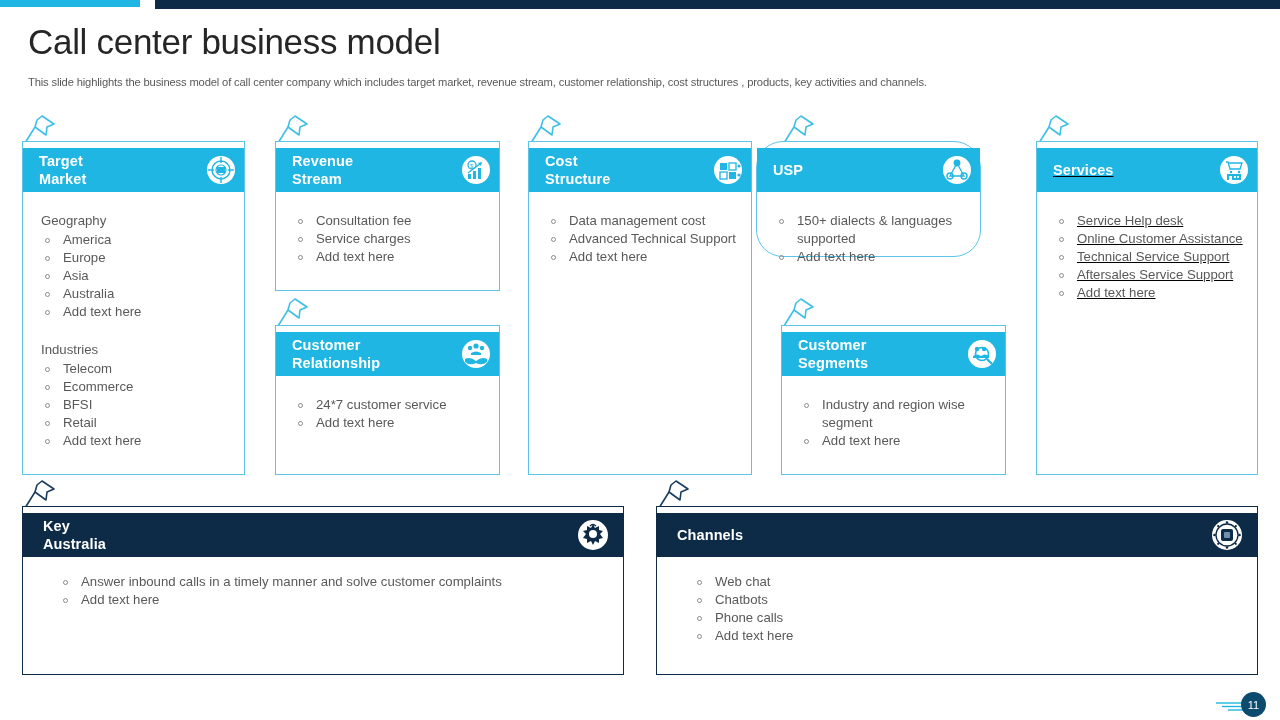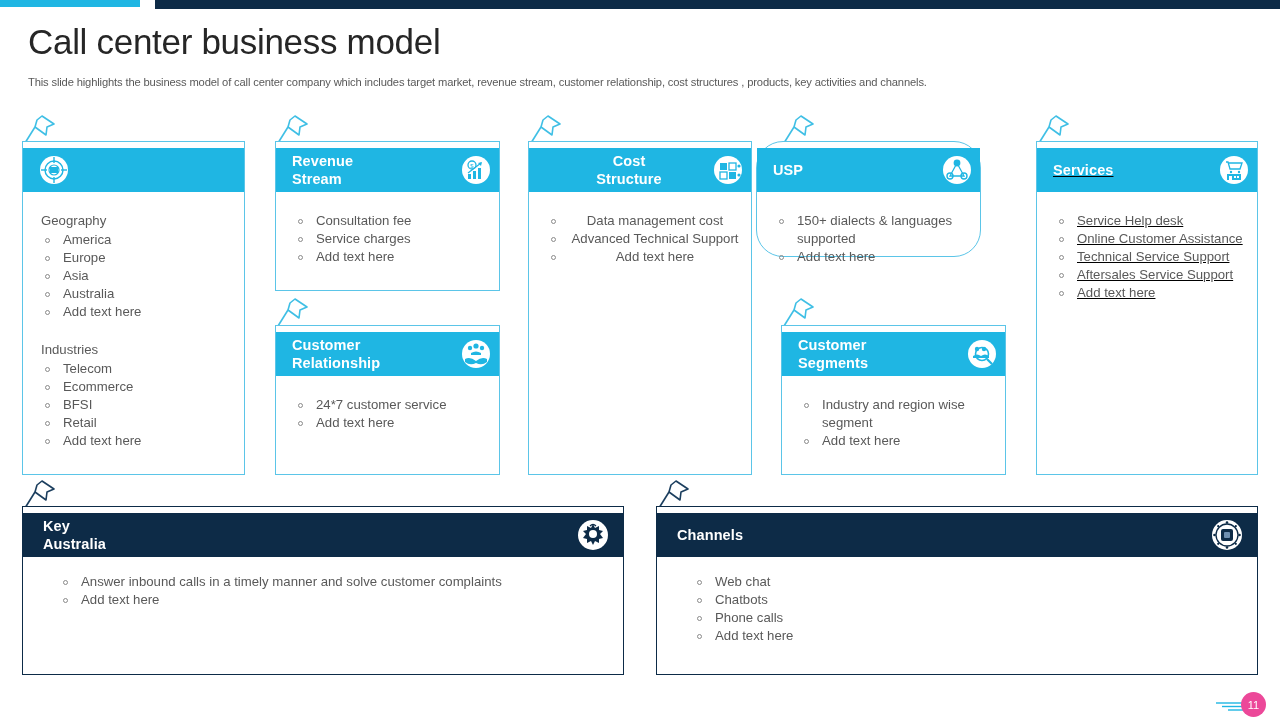--- a/index.html
+++ b/index.html
@@ -160,21 +160,21 @@
   }
   .page-badge-wrap {
     position: absolute;
     right: 14px; top: 692px;
     width: 62px; height: 26px;
   }
   .badge-circle {
     position: absolute; right: 0; top: 0;
     width: 25px; height: 25px;
     border-radius: 50%;
-    background: #ec4899;
+    background: #0c4a6e;
     color: #ffffff;
     font-size: 11px;
     display: flex; align-items: center; justify-content: center;
   }
   .badge-lines {
     position: absolute; right: 16px; top: 8px;
   }
 </style>
 </head>
 <body>
@@ -237,20 +237,24 @@
     </svg>
   <svg class="pin" style="left:656px; top:477px;" viewBox="0 0 36 34">
       <g fill="none" stroke="#1b3e5e" stroke-width="1.6" stroke-linejoin="round">
         <path d="M20 4 L32 12 L25 15 L24 23 L13 15 L15 8 Z"></path>
         <path d="M13 15 L3 31"></path>
       </g>
     </svg>
 
   <div class="card" style="left:22px; top:141px; width:223px; height:334px;">
     <div class="hdr">
+      <div class="hdr-text">
+        <div>Target</div>
+        <div>Market</div>
+      </div>
       <svg class="hdr-icon" viewBox="0 0 30 30">
         <circle cx="15" cy="15" r="14" fill="#ffffff"></circle>
         <circle cx="15" cy="15" r="9" fill="none" stroke="#1fb6e3" stroke-width="1.4"></circle>
         <circle cx="15" cy="15" r="5" fill="none" stroke="#1fb6e3" stroke-width="1.2"></circle>
         <rect x="11" y="12" width="8" height="6" fill="#1fb6e3"></rect>
         <line x1="15" y1="2" x2="15" y2="8" stroke="#1fb6e3" stroke-width="1.4"></line>
         <line x1="15" y1="22" x2="15" y2="28" stroke="#1fb6e3" stroke-width="1.4"></line>
         <line x1="2" y1="15" x2="8" y2="15" stroke="#1fb6e3" stroke-width="1.4"></line>
         <line x1="22" y1="15" x2="28" y2="15" stroke="#1fb6e3" stroke-width="1.4"></line>
       </svg>
@@ -318,21 +322,21 @@
       </svg>
     </div>
     <div class="body">
       <ul class="bullets">
         <li>24*7 customer service</li>
         <li>Add text here</li>
       </ul>
     </div>
   </div>
 
-  <div class="card" style="left:528px; top:141px; width:224px; height:334px;text-align:center;">
+  <div class="card" style="left:528px; top:141px; width:224px; height:334px;">
     <div class="hdr">
       <div class="hdr-text">
         <div>Cost</div>
         <div>Structure</div>
       </div>
       <svg class="hdr-icon" viewBox="0 0 30 30">
         <circle cx="15" cy="15" r="14" fill="#ffffff"></circle>
         <rect x="7" y="8" width="7" height="7" fill="#1fb6e3"></rect>
         <rect x="16" y="8" width="7" height="7" fill="none" stroke="#1fb6e3" stroke-width="1.3"></rect>
         <rect x="7" y="17" width="7" height="7" fill="none" stroke="#1fb6e3" stroke-width="1.3"></rect>

